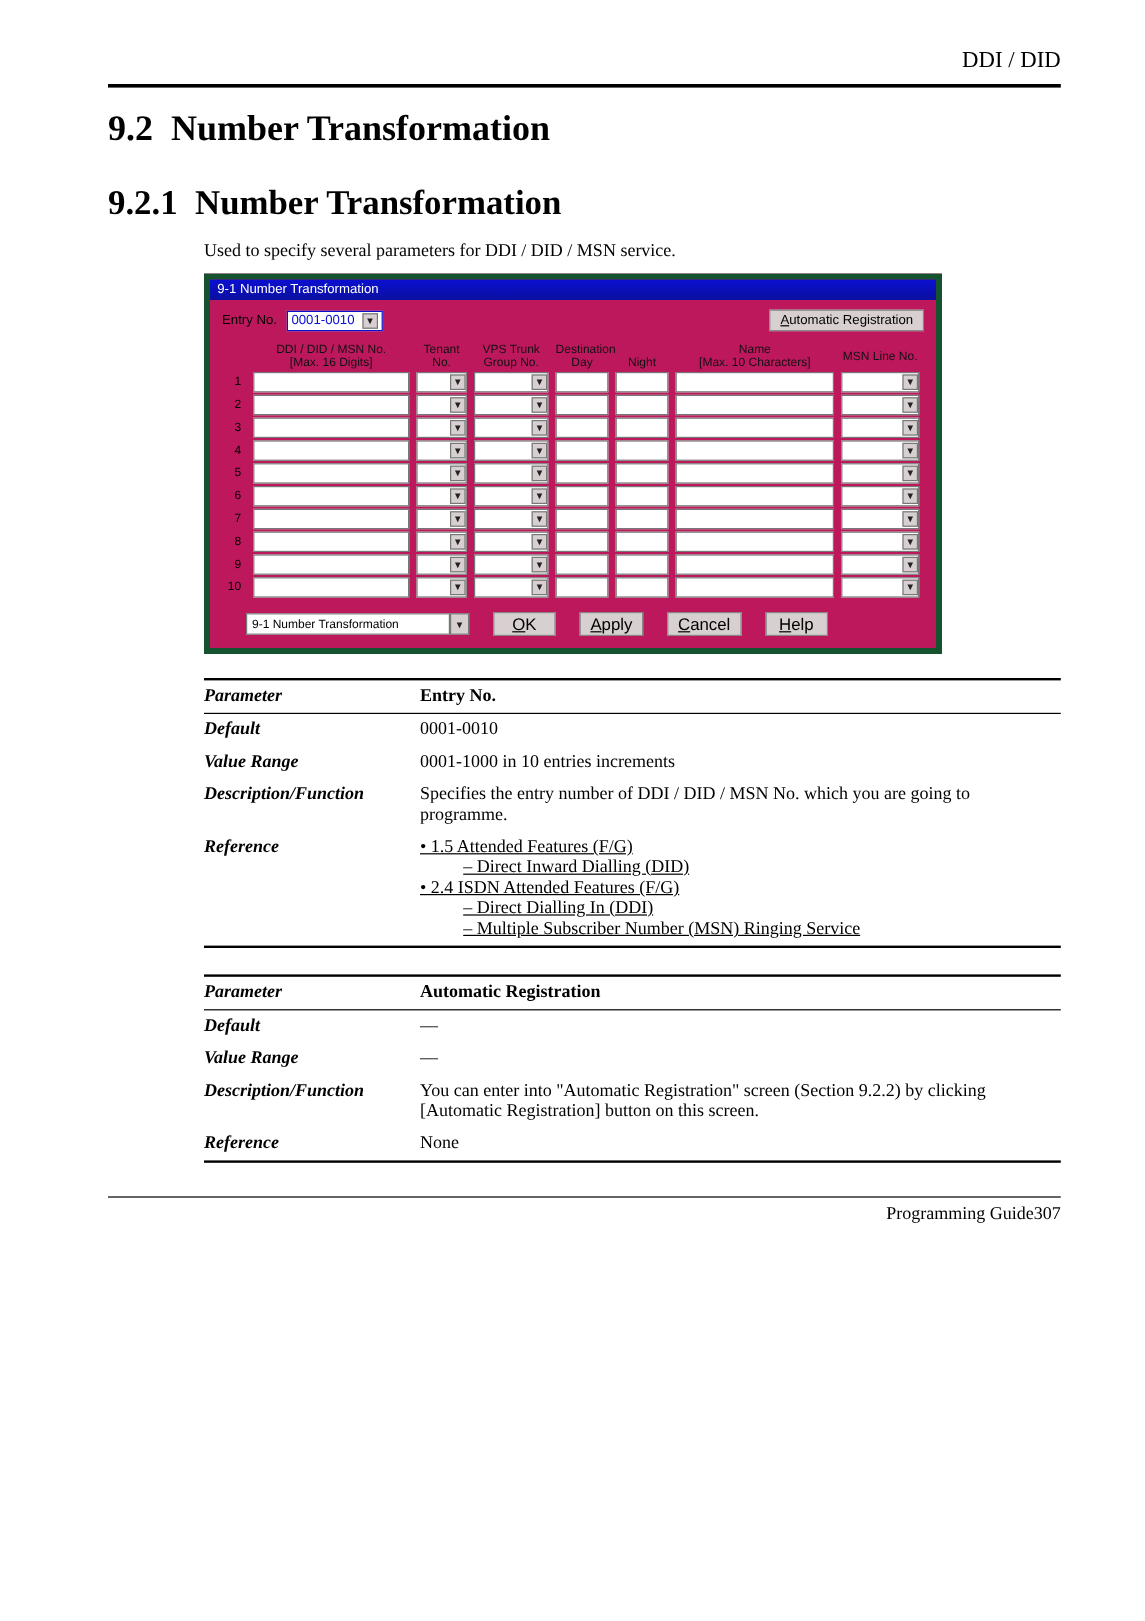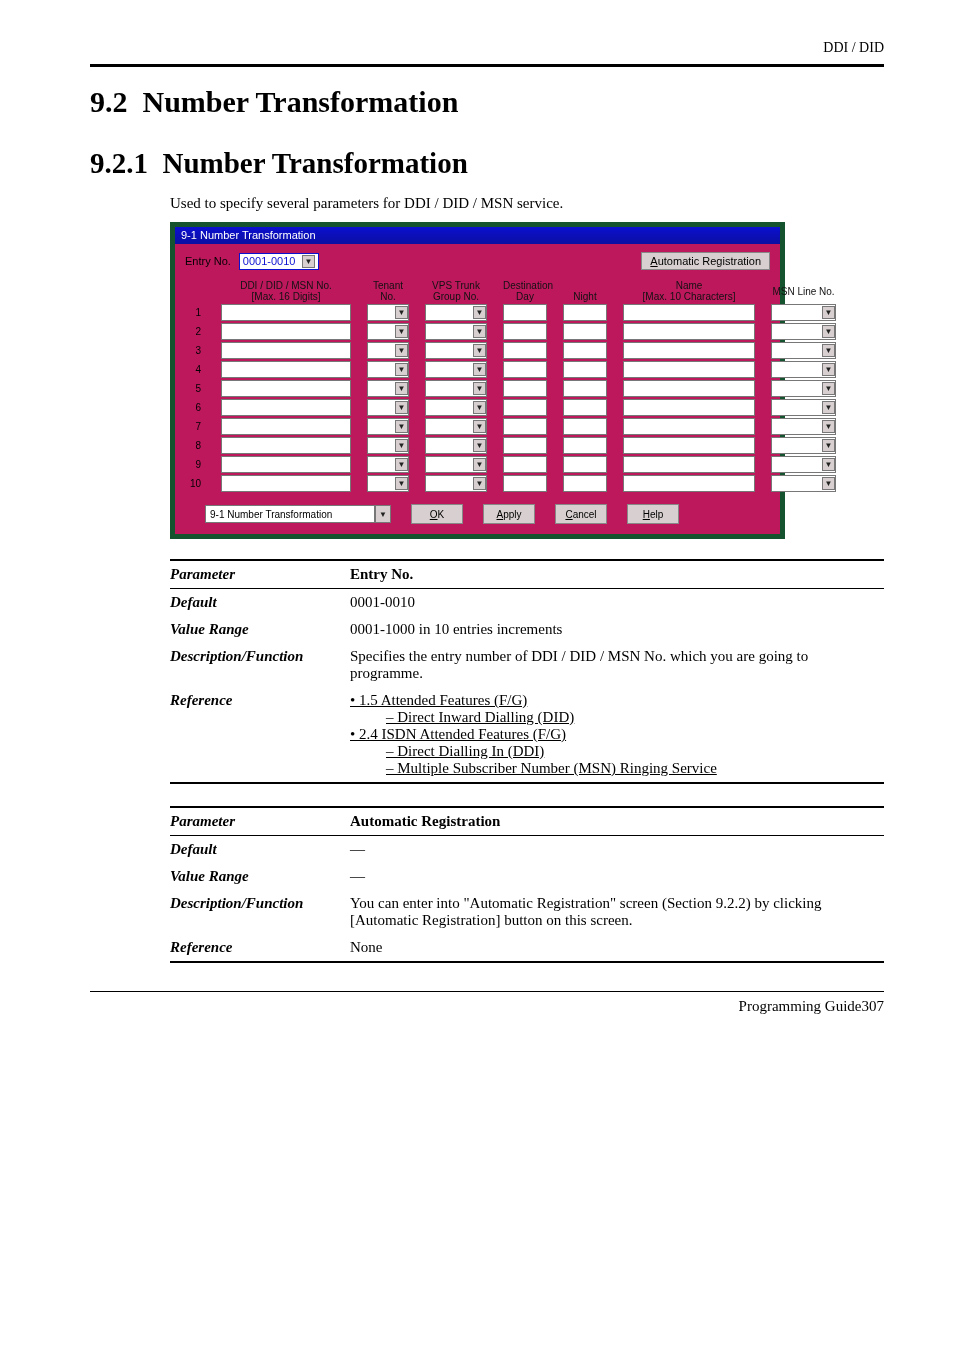--- a/index.html
+++ b/index.html
@@ -5,21 +5,21 @@
   * { box-sizing: border-box; }
   body {
     font-family: "Times New Roman", Times, serif;
     margin: 0;
     padding: 40px 70px 30px 90px;
     color: #000;
     background: #fff;
     width: 954px;
   }
   .top-right-header {
-    font-size: 14px;
+    font-size: 19px;
     text-align: right;
     margin-bottom: 8px;
   }
   hr.thick {
     border: none;
     border-top: 3px solid #000;
     margin: 0 0 18px 0;
   }
   hr.thin-footer {
     border: none;
@@ -95,21 +95,21 @@
     margin-left: auto;
     background: #d8d0d0;
     border: 1px solid #888;
     padding: 2px 8px;
     font-size: 11px;
     cursor: pointer;
   }
   .grid {
     display: grid;
     grid-template-columns: 20px 130px 42px 62px 44px 44px 132px 65px;
-    gap: 2px 16px;
+    gap: 2px 6px;
     align-items: center;
   }
   .grid-header {
     font-size: 10px;
     color: #111;
     text-align: center;
     line-height: 1.1;
   }
   .grid-rownum { font-size: 10px; text-align: right; padding-right: 4px; }
   .txt {
@@ -148,21 +148,21 @@
     font-size: 10px;
     display: flex;
     align-items: center;
     padding: 0 4px;
   }
   .btn {
     background: #d8d0d0;
     border: 1px solid #888;
     height: 20px;
     min-width: 52px;
-    font-size: 10px;
+    font-size: 14px;
     cursor: pointer;
     padding: 0 8px;
   }
 
   
   .param-table {
     margin: 10px 0 0 80px;
     width: calc(100% - 80px);
     font-size: 15px;
     border-collapse: collapse;

